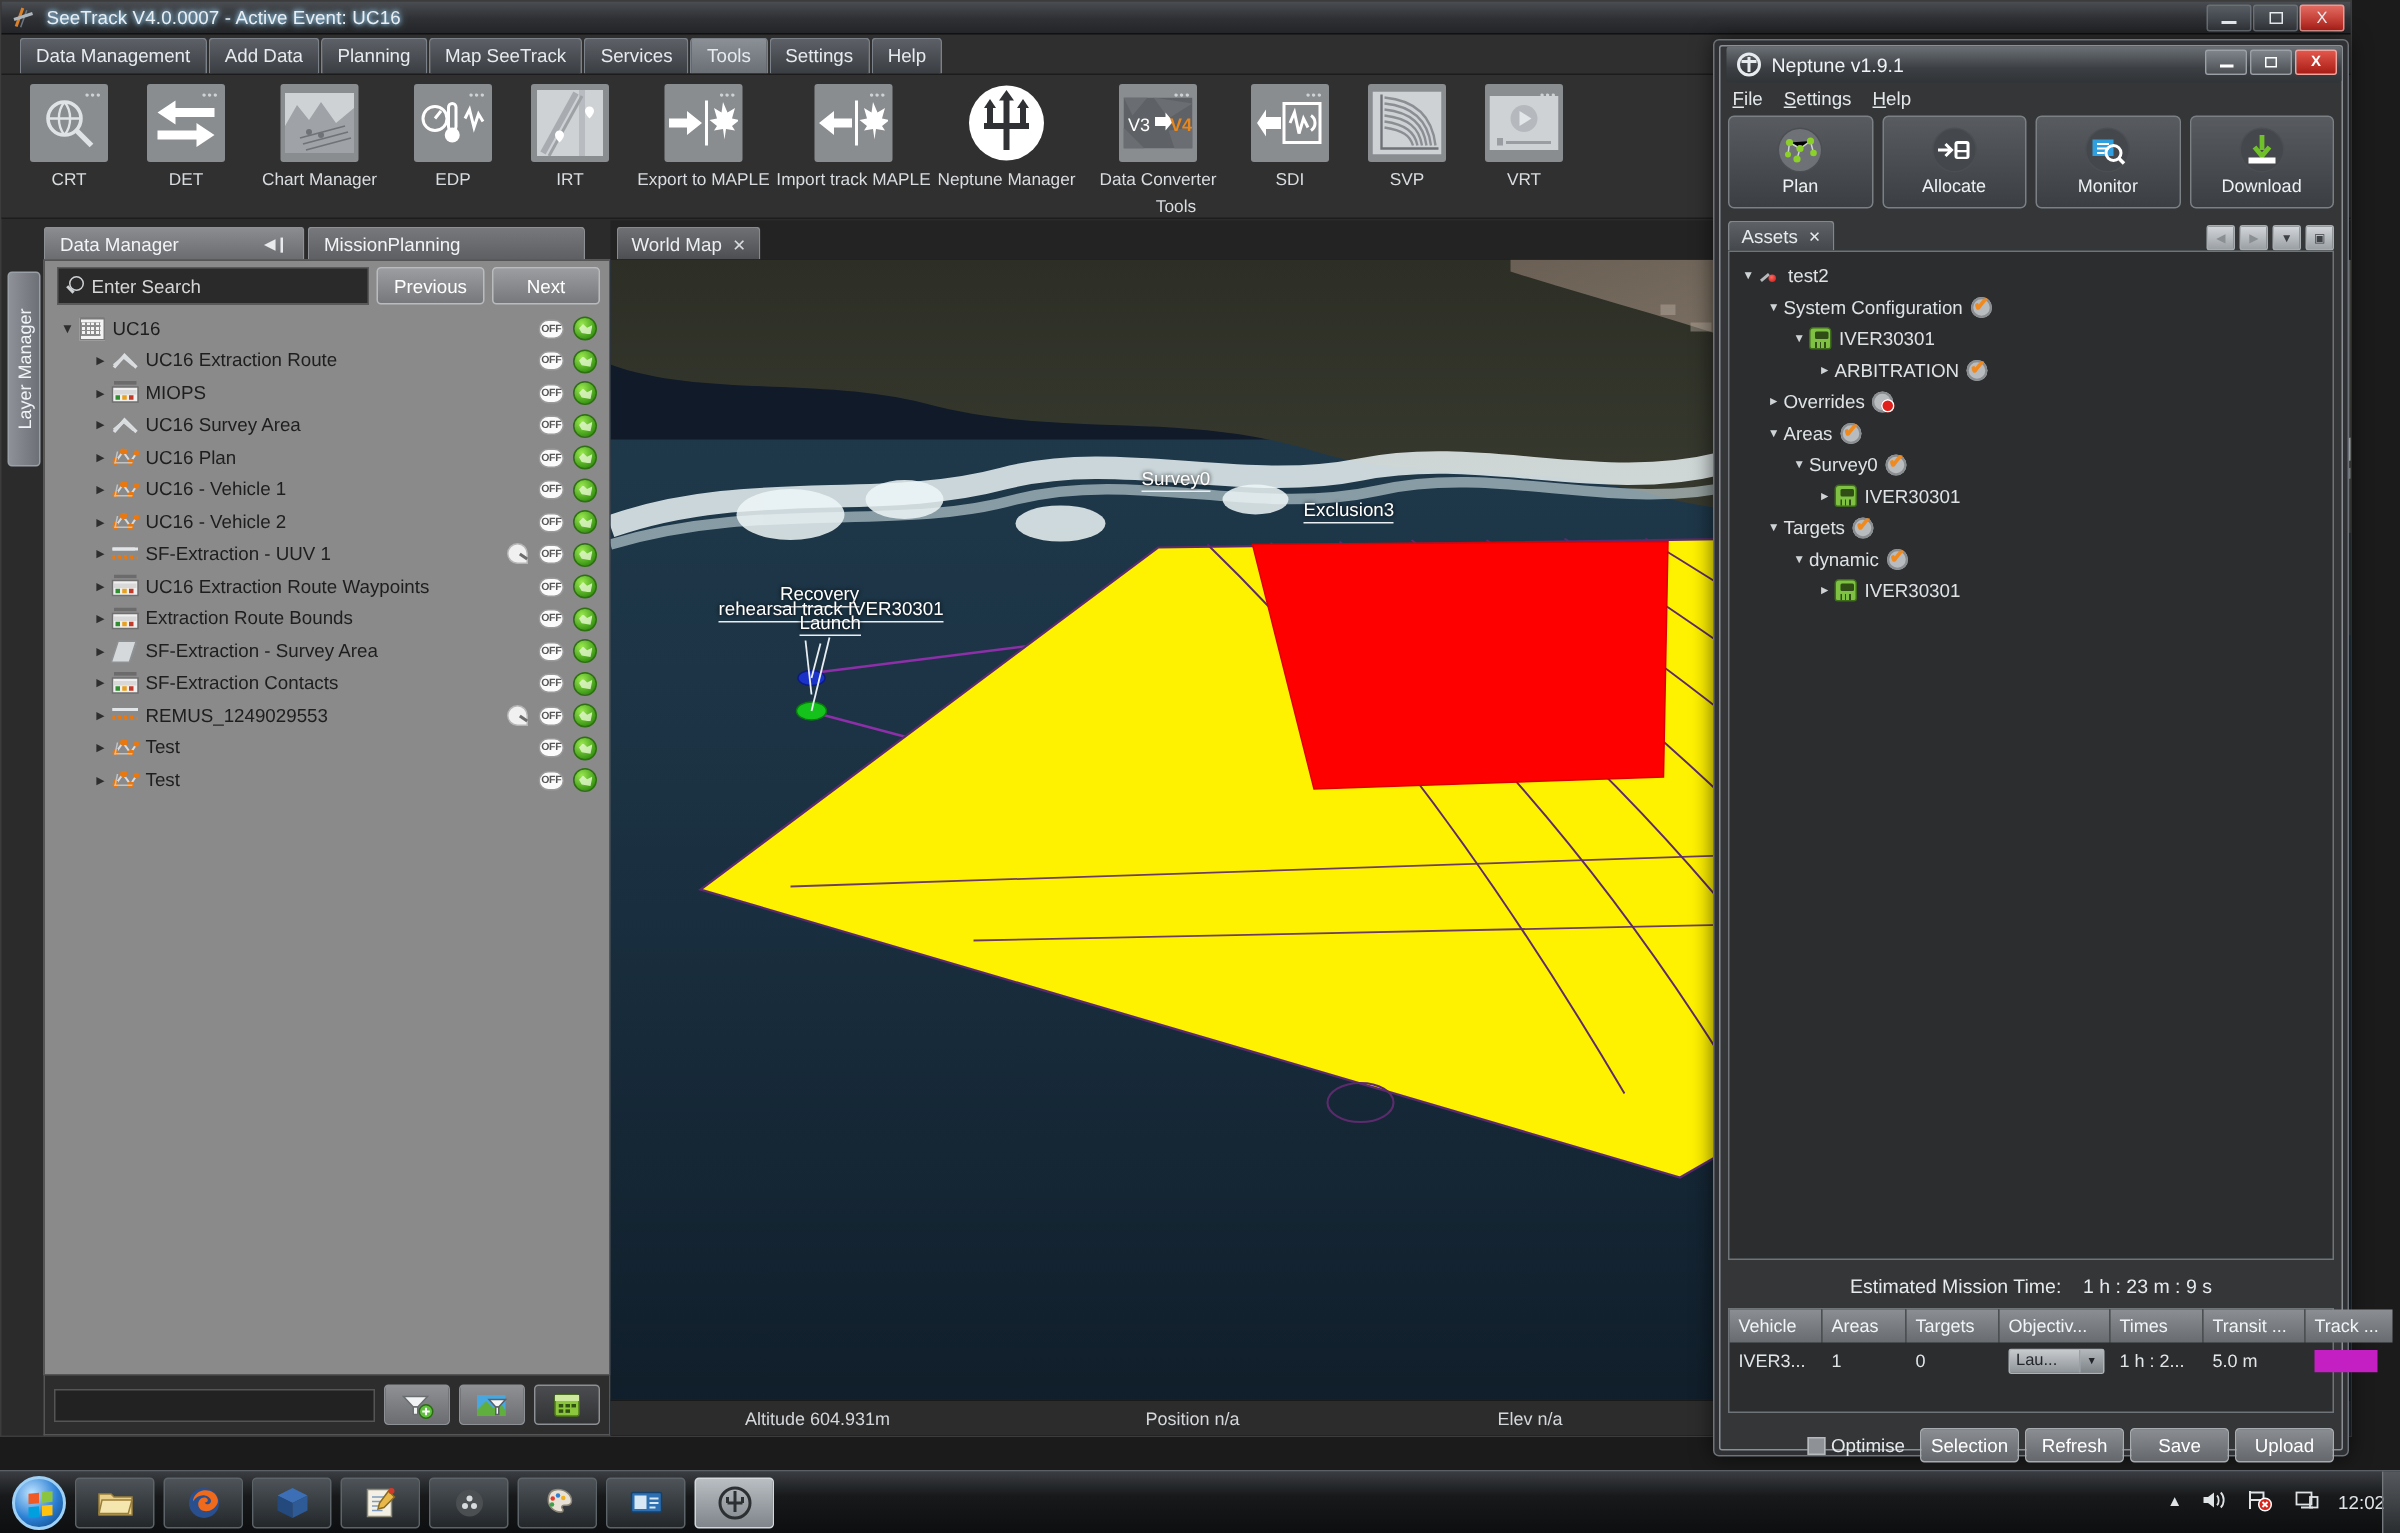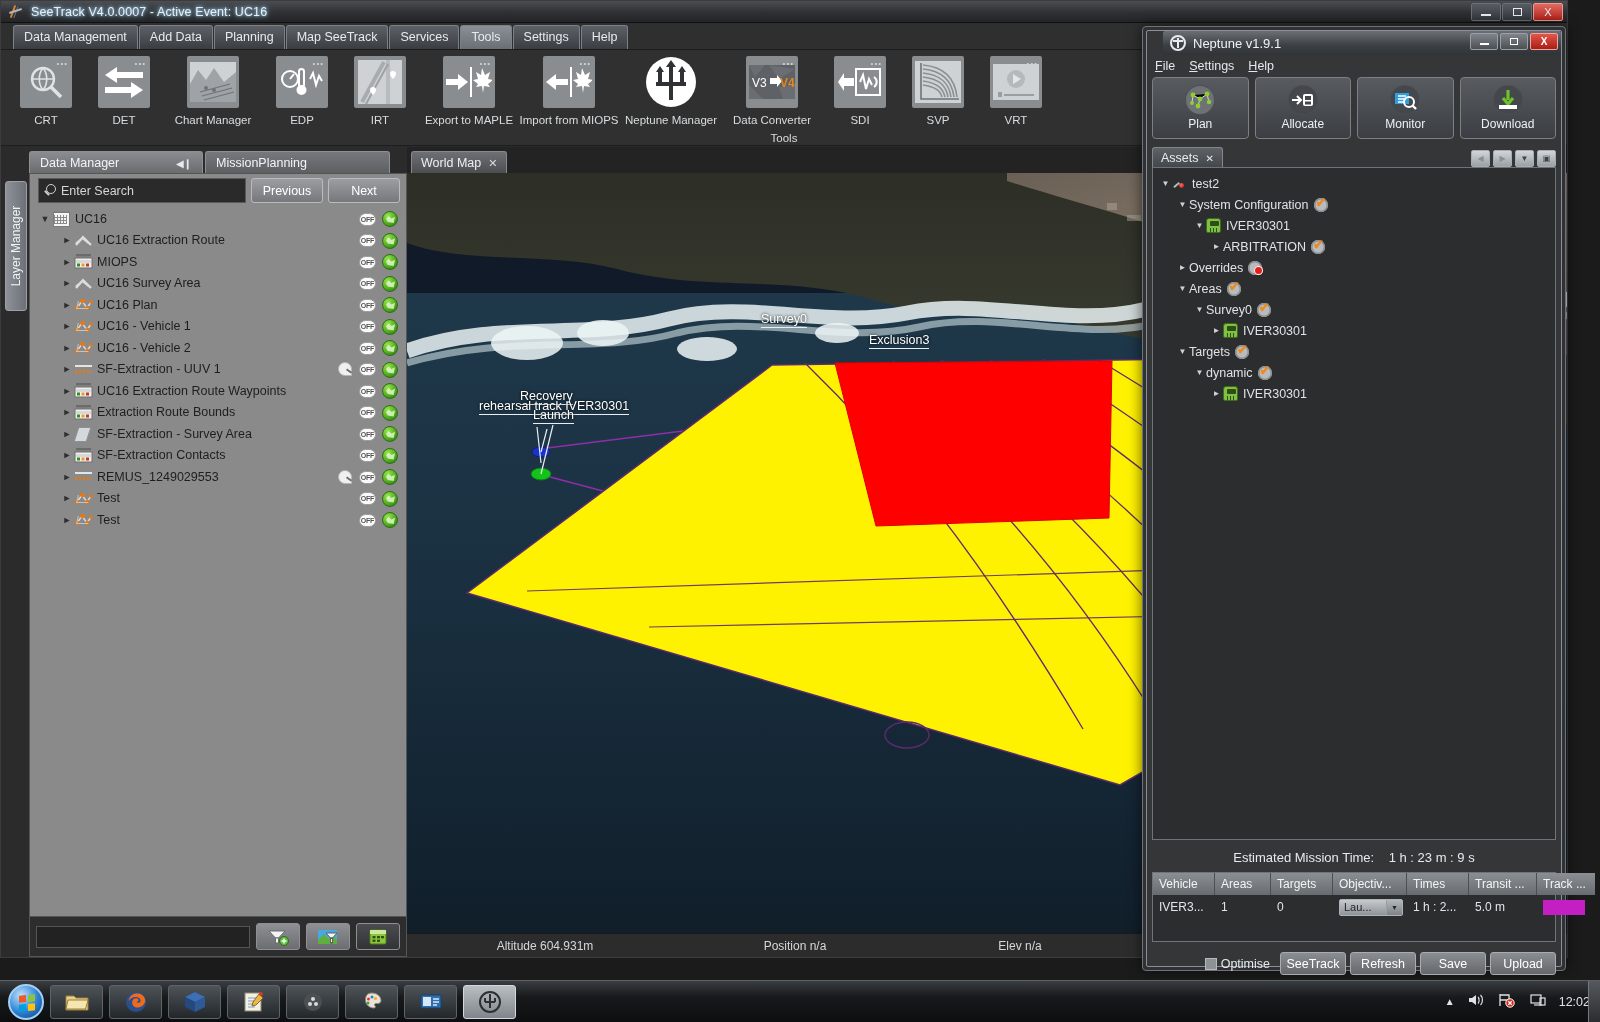--- a/index.html
+++ b/index.html
@@ -229,21 +229,21 @@
   #neptune {
     position:absolute; left:1142px; top:26px; width:424px; height:945px;
     background:#2f3134;
     border:1px solid #6d7378;
     border-radius:4px;
     box-shadow:0 0 14px rgba(0,0,0,.6);
     padding:3px;
   }
   .n-frame{ position:absolute; inset:3px; background:#343638; border:1px solid #8c9095; border-radius:2px;}
   .n-title {
-    position:absolute; left:20px; right:4px; top:4px; height:24px;
+    position:absolute; left:8px; right:4px; top:4px; height:24px;
     background:linear-gradient(#6b7076,#3c4044 60%,#303437);
     display:flex; align-items:center; border-radius:2px;
   }
   .n-title .nic { width:16px;height:16px;border-radius:50%;border:2px solid #e8ebee;margin:0 7px 0 7px;
                   position:relative; flex:none;}
   .n-title .nic:before{content:"";position:absolute;left:5px;top:1px;width:2px;height:10px;background:#e8ebee;}
   .n-title .nic:after{content:"";position:absolute;left:1px;top:3px;width:10px;height:2px;background:#e8ebee;}
   .n-title .ntext { color:#f0f3f6; font-size:13px; }
   .n-wbtns { position:absolute; right:3px; top:2px; display:flex; gap:2px; }
   .n-wbtn { width:28px;height:17px;border:1px solid #9aa0a6; border-radius:2px;
@@ -459,21 +459,21 @@
         </div>
         <div class="tool" style="width: 100px;">
           <div class="ticonbox">
             <span class="dots">•••</span>
             <svg width="46" height="32" viewBox="0 0 46 32">
               <polygon points="22,13 10,13 10,8 0,16 10,24 10,19 22,19" fill="#fff"></polygon>
               <rect x="24" y="1" width="2" height="30" fill="#fff"></rect>
               <path d="M36 2 l3 7 5-3 -2 7 5 1 -5 4 2 3 -6-1 -1 7 -1-7 -6 1 2-3 -5-4 5-1 -2-7 5 3Z" fill="#fff"></path>
             </svg>
           </div>
-          <div class="tlabel">Import from MIOPS</div>
+          <div class="tlabel">Import track MAPLE</div>
         </div>
         <div class="tool" style="width: 104px;">
           <div class="ticonbox dark" style="background: transparent;">
             <svg width="52" height="52" viewBox="0 0 52 52">
               <circle cx="26" cy="26" r="25" fill="#fff"></circle>
               <g fill="#2f3134">
                 <rect x="24" y="8" width="4" height="36"></rect>
                 <path d="M26 4 l5 7h-10Z"></path>
                 <rect x="13" y="14" width="4" height="14"></rect>
                 <path d="M15 10 l4 6h-8Z"></path>
@@ -1204,21 +1204,21 @@
         <div class="n-td" style="flex: 0 0 68px;">5.0 m</div>
         <div class="n-td" style="flex: 0 0 58px;">
             <div class="swatch" style="background: rgb(195, 31, 195);"></div>
           </div>
       </div>
       <div class="n-trackrow"></div>
     </div>
     <div class="n-actions">
       <div class="chk"></div>
       <span class="chklabel">Optimise</span>
-      <div class="n-btn">SeeTrack</div>
+      <div class="n-btn">Selection</div>
       <div class="n-btn">Refresh</div>
       <div class="n-btn">Save</div>
       <div class="n-btn">Upload</div>
     </div>
   </div>
 </div>
 
 <div id="taskbar">
   <div class="startorb">
       <div class="flag"></div>

